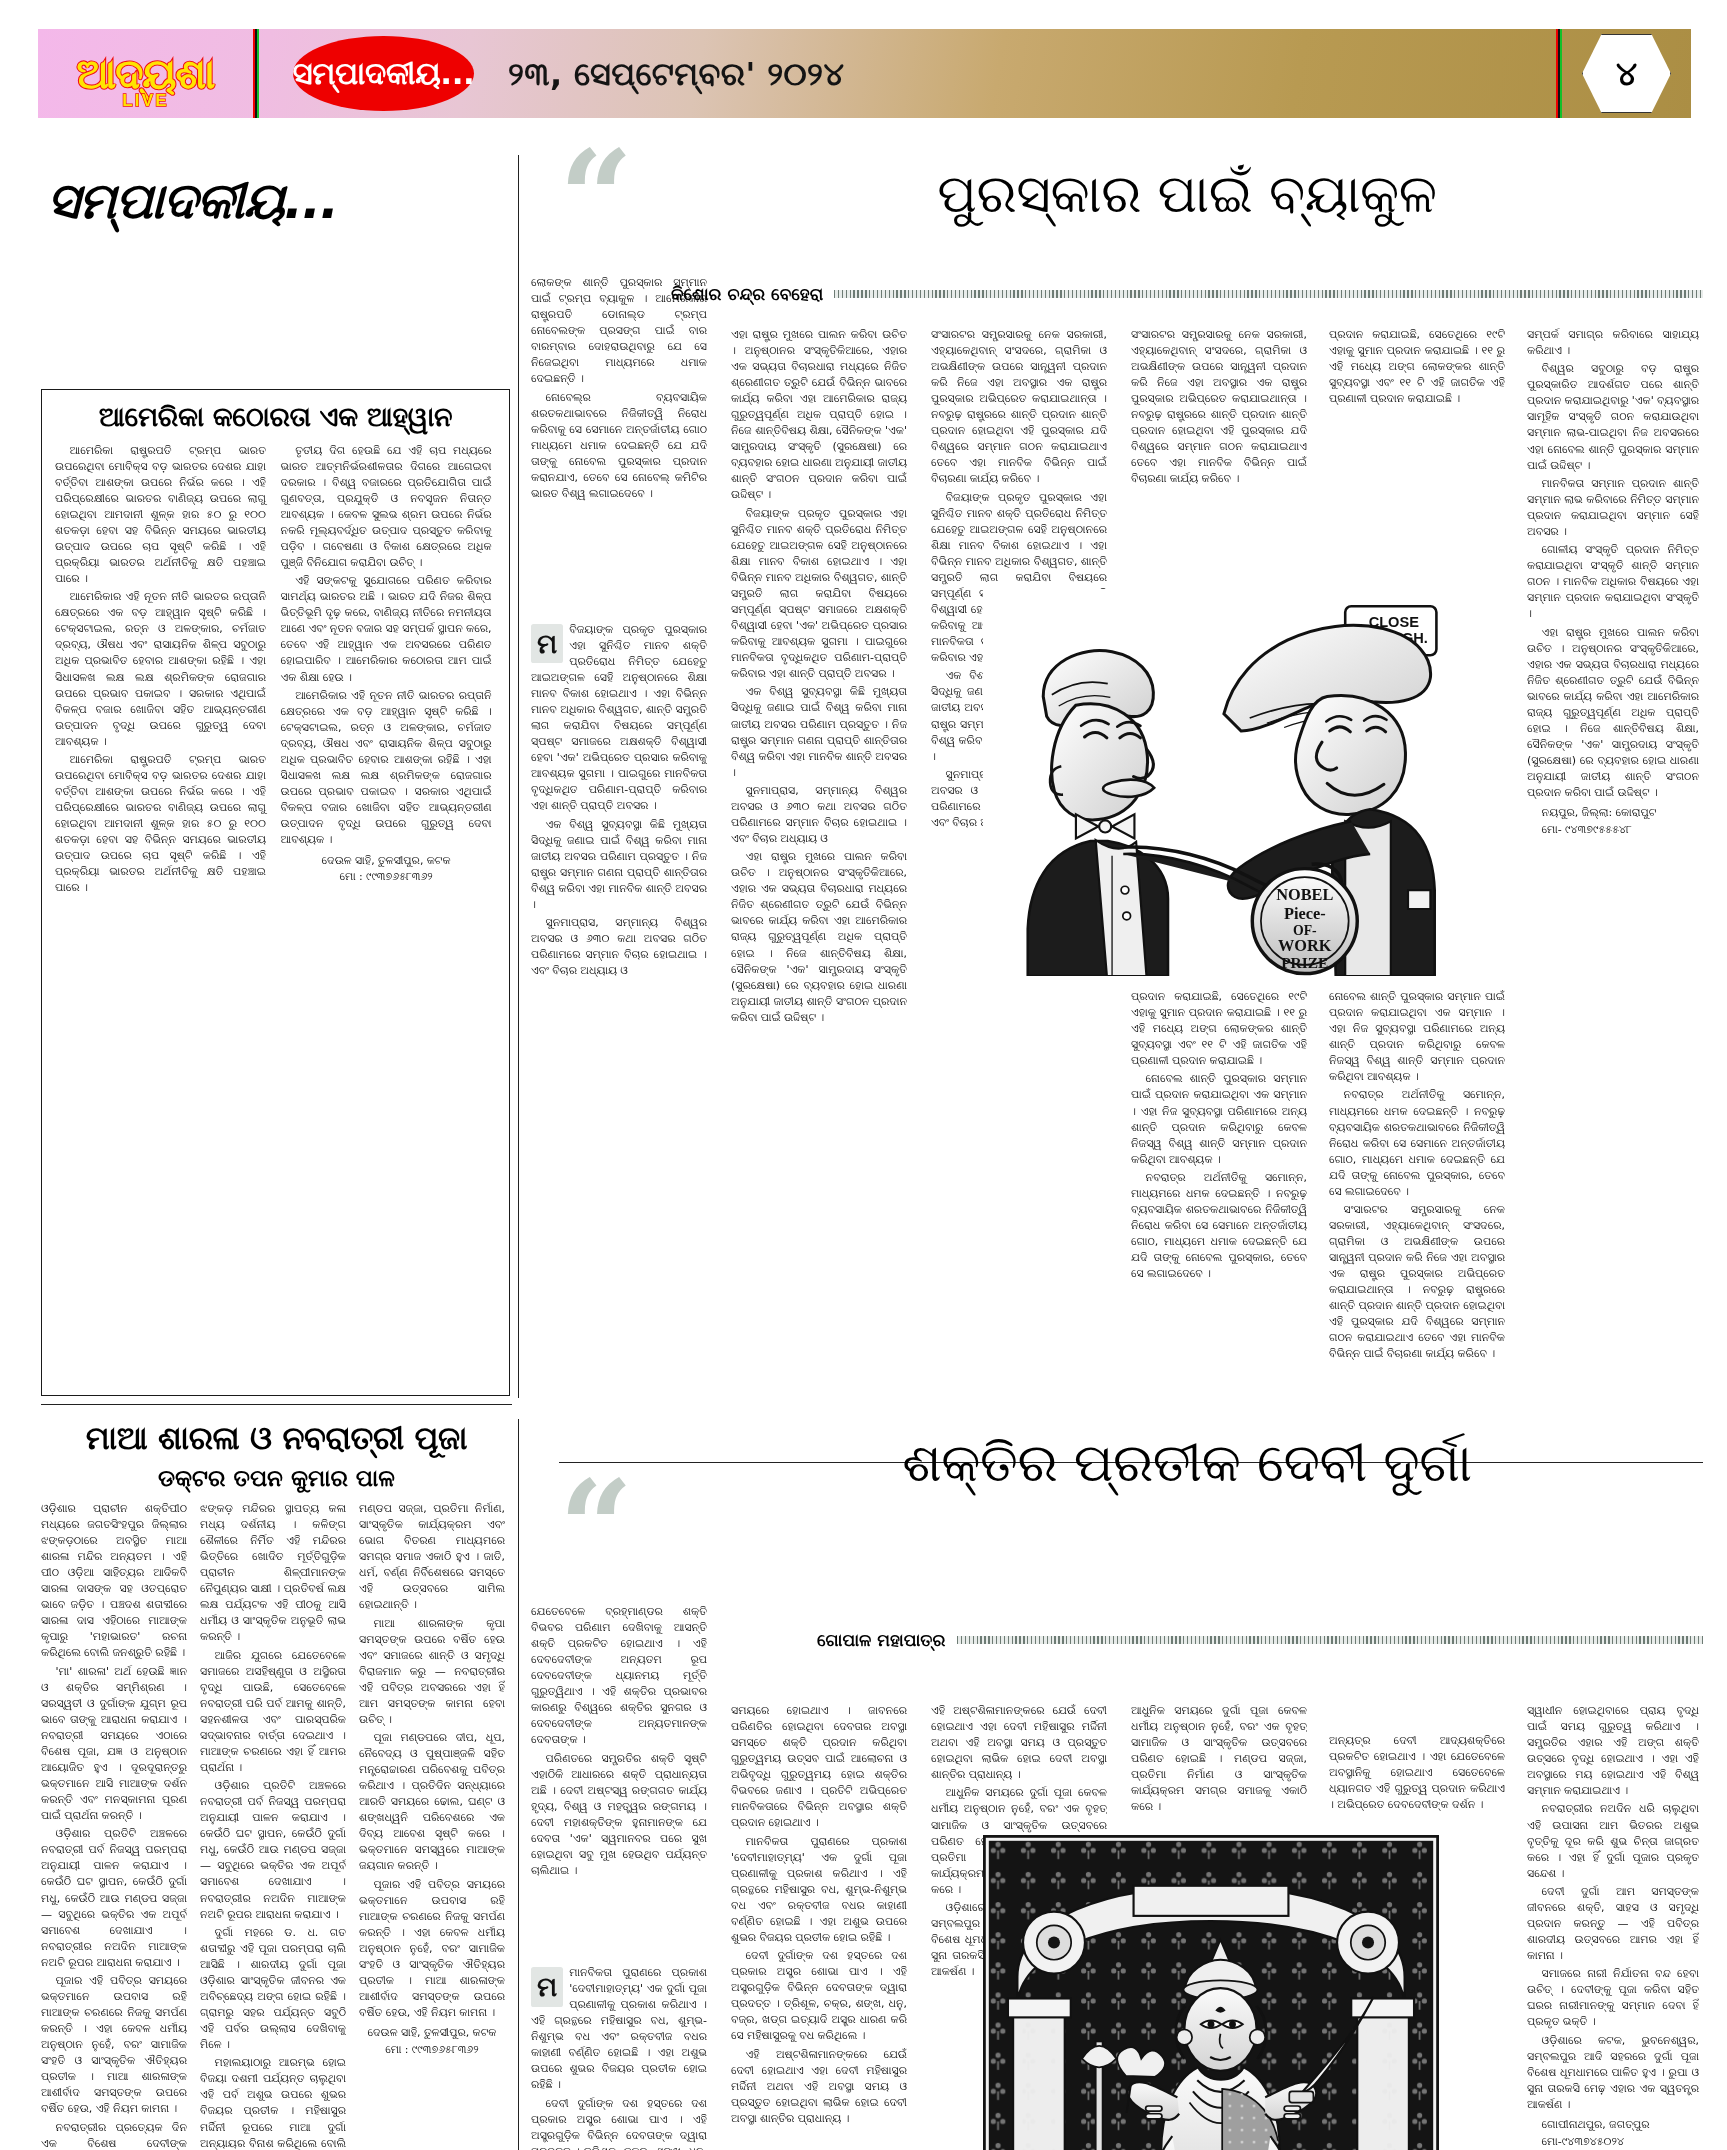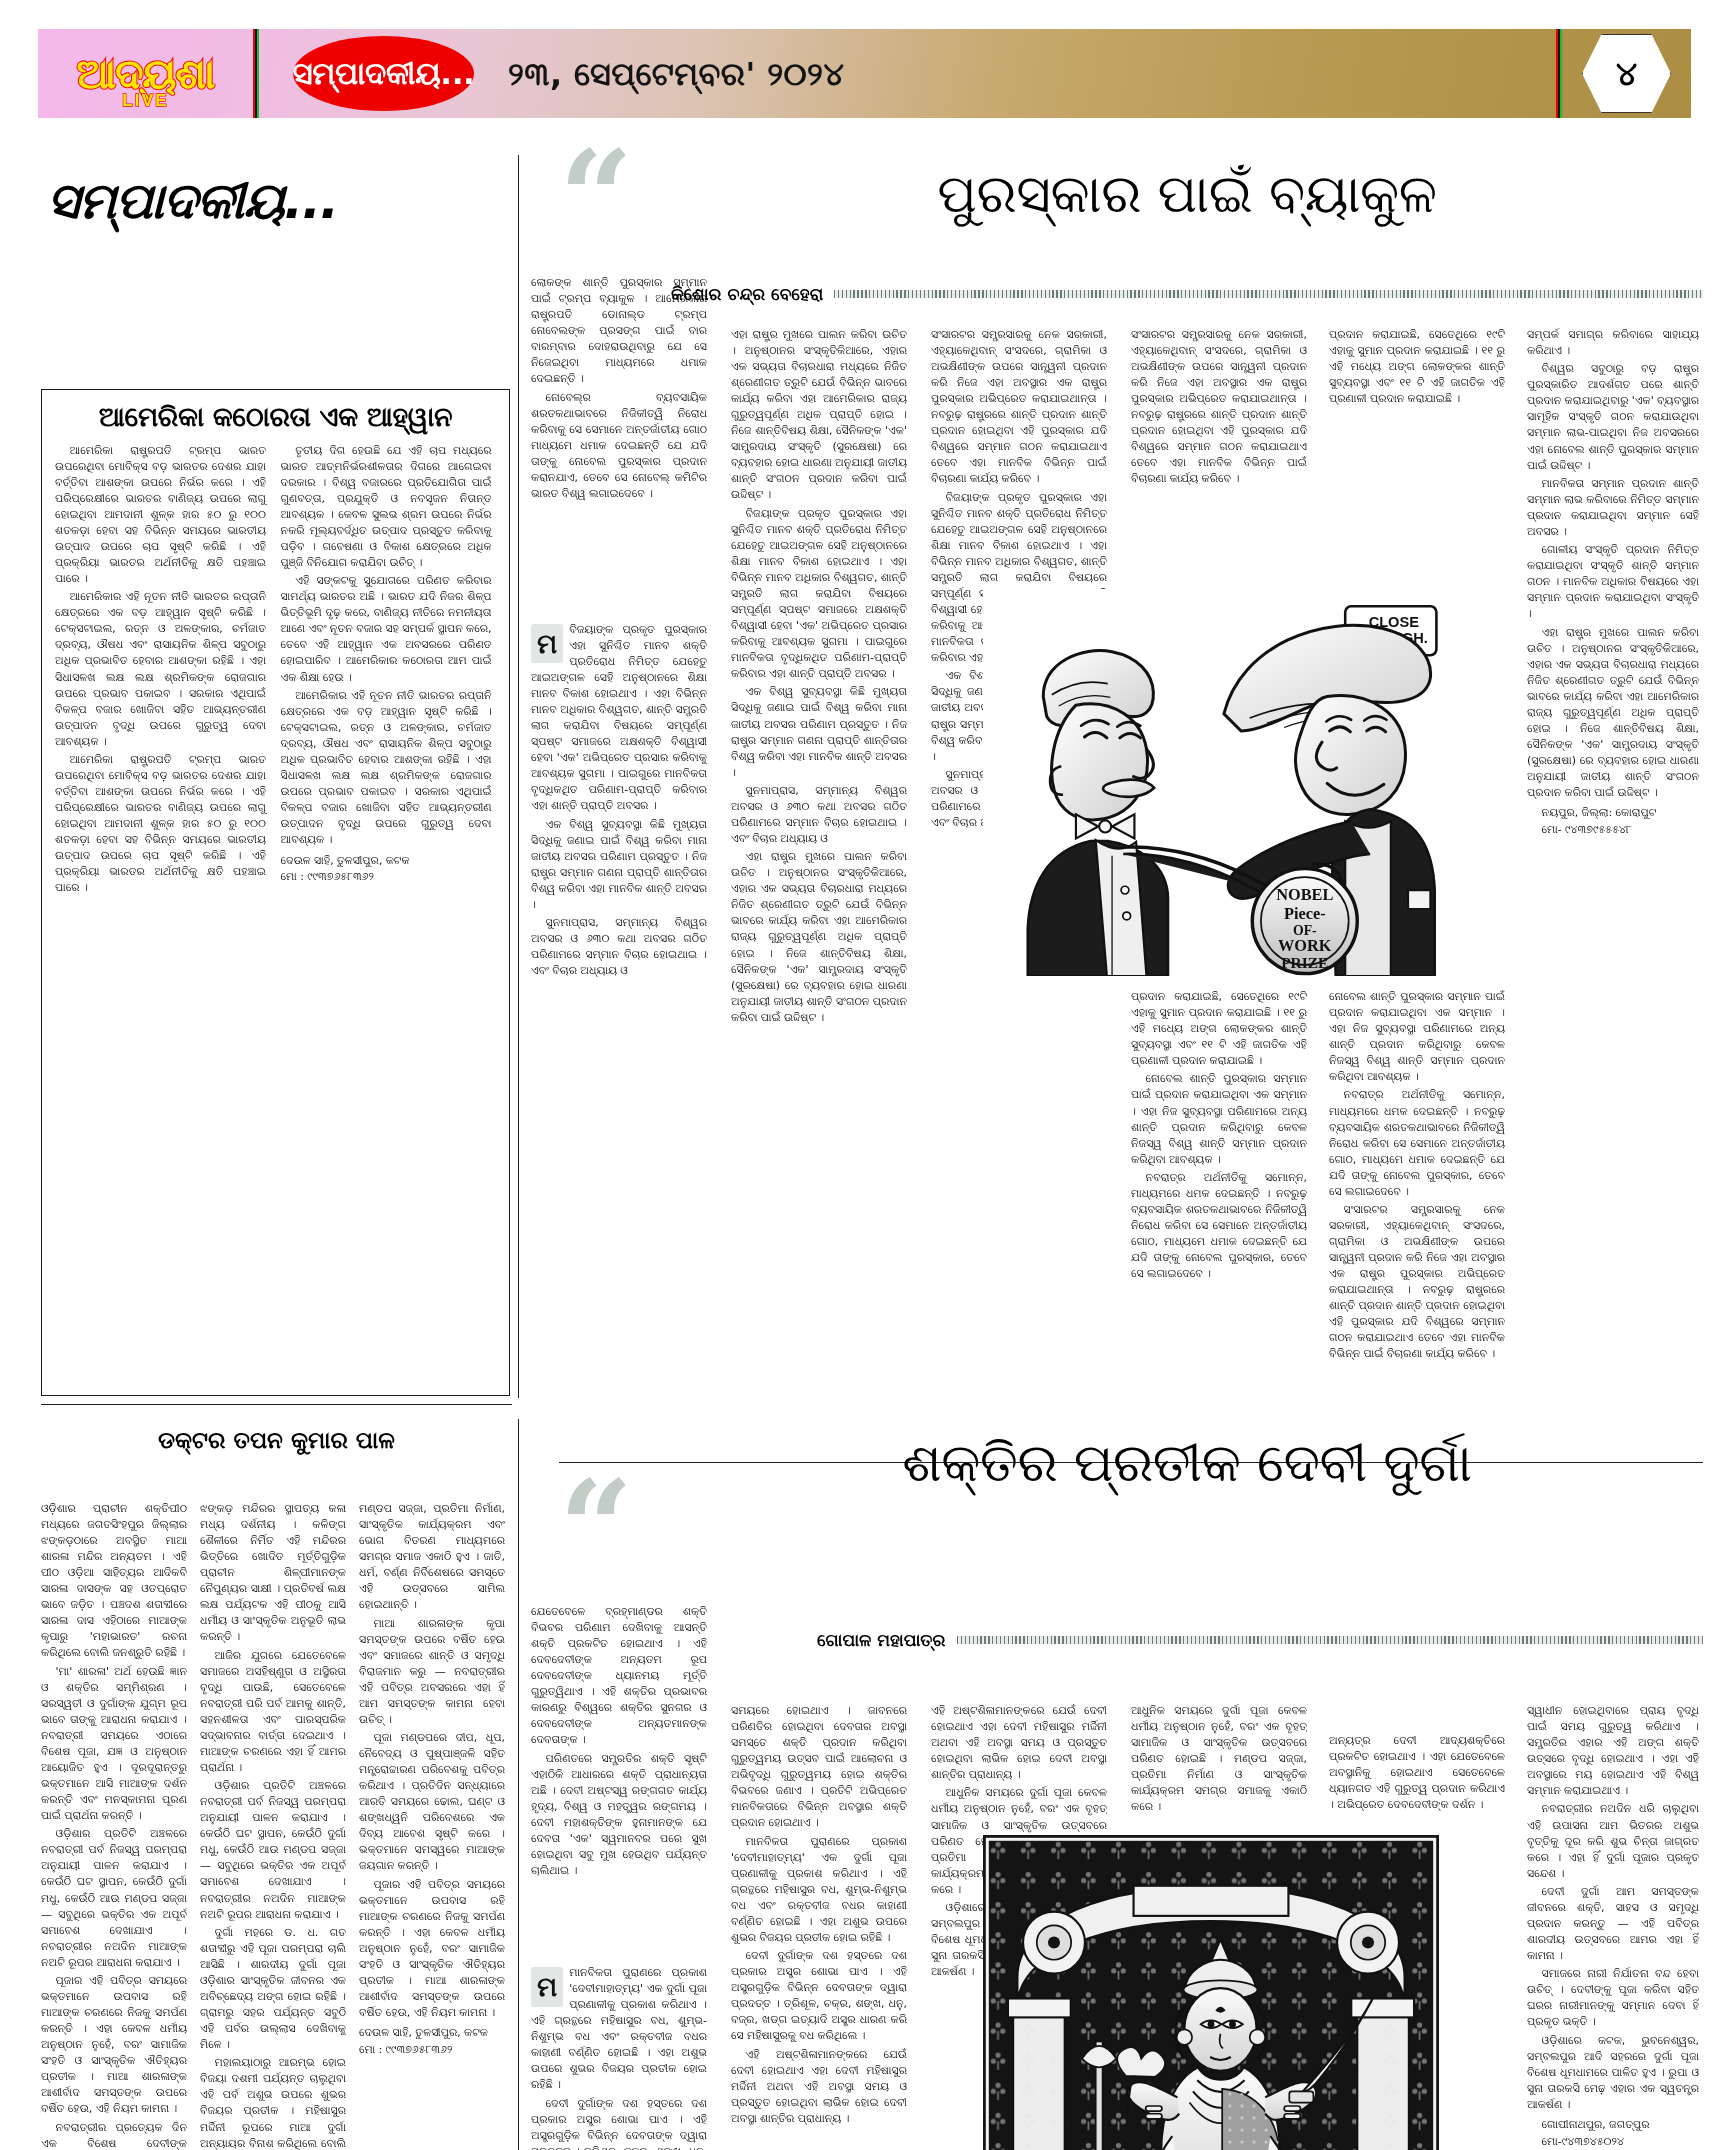--- a/index.html
+++ b/index.html
@@ -108,21 +108,21 @@
   .col p { margin-bottom: 2.2px; text-indent: 14.6px; }
   .col p.noind { text-indent: 0; }
   .dropcap-wrap { position: relative; }
   .dropcap {
     float: left; background: #e2e6e4;
     font-size: 27px; font-weight: bold; line-height: 1;
     padding: 6px 6px 6.9px 6px; margin: 1.7px 6px 0 0;
     font-family: "DejaVu Sans", sans-serif;
     border-radius: 2.6px;
   }
-  .sig { text-align: left; font-size: 11px; line-height: 1.5; margin-top: 4.3px; }
+  .sig { text-align: center; font-size: 11px; line-height: 1.5; margin-top: 4.3px; }
 
   
   .page { position: absolute; left: 0; top: 0; width: 1727px; height: 2667px; }
 
   .vdiv { position: absolute; width: 1.3px; background: #222; }
   .hdiv { position: absolute; height: 1.3px; background: #222; }
 
   .boxart {
     border: 1.7px solid #1a1a1a; padding: 11.2px 13px 9.5px 13px;
   }
@@ -346,20 +346,21 @@
     <p>ଗୋଳୀୟ ସଂସ୍କୃତି ପ୍ରଦାନ ନିମିତ୍ତ କରାଯାଇଥିବା ସଂସ୍କୃତି ଶାନ୍ତି ସମ୍ମାନ ଗଠନ । ମାନବିକ ଅଧିକାର ବିଷୟରେ ଏହା ସମ୍ମାନ ପ୍ରଦାନ କରାଯାଇଥିବା ସଂସ୍କୃତି ।</p>
     <p>ଏହା ରାଷ୍ଟ୍ର ମୁଖରେ ପାଲନ କରିବା ଉଚିତ । ଅନୁଷ୍ଠାନର ସଂସ୍କୃତିକିଆରେ, ଏହାର ଏକ ସଭ୍ୟତା ବିଚାରଧାରା ମଧ୍ୟରେ ନିଜିତ ଶ୍ରେଣୀଗତ ତ୍ରୁଟି ଯେଉଁ ବିଭିନ୍ନ ଭାବରେ କାର୍ଯ୍ୟ କରିବା ଏହା ଆମେରିକାର ରାଜ୍ୟ ଗୁରୁତ୍ୱପୂର୍ଣ୍ଣ ଅଧିକ ପ୍ରାପ୍ତି ହୋଇ । ନିଜେ ଶାନ୍ତିବିଷୟ ଶିକ୍ଷା, ସୈନିକଙ୍କ 'ଏକ' ସାମ୍ପ୍ରଦାୟ ସଂସ୍କୃତି (ସୁରକ୍ଷେଷା) ରେ ବ୍ୟବହାର ହୋଇ ଧାରଣା ଅନୁଯାୟୀ ଜାତୀୟ ଶାନ୍ତି ସଂଗଠନ ପ୍ରଦାନ କରିବା ପାଇଁ ଉଦ୍ଦିଷ୍ଟ ।</p>
     <div class="sig" style="text-align:left;text-indent:14.6px;">ନୟପୁର, ଜିଲ୍ଲା: କୋରାପୁଟ</div>
     <div class="sig" style="text-align:left;text-indent:14.6px;margin-top:0;">ମୋ- ୯୪୩୭୯୫୫୫୪୮</div>
   </div>
 
   <div class="hdiv" style="left:41px;top:1404px;width:471px;"></div>
   <div class="hdiv" style="left:559px;top:1462px;width:1144px;"></div>
 
   <div style="position:absolute;left:41px;top:1419px;width:471px;">
+    <div style="font-family:'DejaVu Sans',sans-serif;font-weight:bold;font-size:32px;text-align:center;letter-spacing:-0.4px;">ମାଆ ଶାରଳା ଓ ନବରାତ୍ରୀ ପୂଜା</div>
     <div style="font-family:'DejaVu Sans',sans-serif;font-weight:bold;font-size:23px;text-align:center;margin-top:7.7px;">ଡକ୍ଟର ତପନ କୁମାର ପାଳ</div>
   </div>
 
   <div style="position:absolute;left:41px;top:1501px;width:471px;height:1075px;display:flex;gap:13px;overflow:hidden;">
     <div class="col" style="width:146px;overflow:hidden;">
       <p class="noind">ଓଡ଼ିଶାର ପ୍ରାଚୀନ ଶକ୍ତିପୀଠ ମଧ୍ୟରେ ଜଗତସିଂହପୁର ଜିଲ୍ଲାର ଝଙ୍କଡ଼ଠାରେ ଅବସ୍ଥିତ ମାଆ ଶାରଳା ମନ୍ଦିର ଅନ୍ୟତମ । ଏହି ପୀଠ ଓଡ଼ିଆ ସାହିତ୍ୟର ଆଦିକବି ସାରଳା ଦାସଙ୍କ ସହ ଓତପ୍ରୋତ ଭାବେ ଜଡ଼ିତ । ପଞ୍ଚଦଶ ଶତାବ୍ଦୀରେ ସାରଳା ଦାସ ଏହିଠାରେ ମାଆଙ୍କ କୃପାରୁ 'ମହାଭାରତ' ରଚନା କରିଥିଲେ ବୋଲି ଜନଶ୍ରୁତି ରହିଛି ।</p>
       <p>'ମା' ଶାରଳା' ଅର୍ଥ ହେଉଛି ଜ୍ଞାନ ଓ ଶକ୍ତିର ସମ୍ମିଶ୍ରଣ । ସରସ୍ୱତୀ ଓ ଦୁର୍ଗାଙ୍କ ଯୁଗ୍ମ ରୂପ ଭାବେ ତାଙ୍କୁ ଆରାଧନା କରାଯାଏ । ନବରାତ୍ରୀ ସମୟରେ ଏଠାରେ ବିଶେଷ ପୂଜା, ଯଜ୍ଞ ଓ ଅନୁଷ୍ଠାନ ଆୟୋଜିତ ହୁଏ । ଦୂରଦୂରାନ୍ତରୁ ଭକ୍ତମାନେ ଆସି ମାଆଙ୍କ ଦର୍ଶନ କରନ୍ତି ଏବଂ ମନସ୍କାମନା ପୂରଣ ପାଇଁ ପ୍ରାର୍ଥନା କରନ୍ତି ।</p>
       <p>ଓଡ଼ିଶାର ପ୍ରତିଟି ଅଞ୍ଚଳରେ ନବରାତ୍ରୀ ପର୍ବ ନିଜସ୍ୱ ପରମ୍ପରା ଅନୁଯାୟୀ ପାଳନ କରାଯାଏ । କେଉଁଠି ଘଟ ସ୍ଥାପନ, କେଉଁଠି ଦୁର୍ଗା ମଧୁ, କେଉଁଠି ଆଉ ମଣ୍ଡପ ସଜ୍ଜା — ସବୁଥିରେ ଭକ୍ତିର ଏକ ଅପୂର୍ବ ସମାବେଶ ଦେଖାଯାଏ । ନବରାତ୍ରୀର ନଅଦିନ ମାଆଙ୍କ ନଅଟି ରୂପର ଆରାଧନା କରାଯାଏ ।</p>
       <p>ପୂଜାର ଏହି ପବିତ୍ର ସମୟରେ ଭକ୍ତମାନେ ଉପବାସ ରହି ମାଆଙ୍କ ଚରଣରେ ନିଜକୁ ସମର୍ପଣ କରନ୍ତି । ଏହା କେବଳ ଧର୍ମୀୟ ଅନୁଷ୍ଠାନ ନୁହେଁ, ବରଂ ସାମାଜିକ ସଂହତି ଓ ସାଂସ୍କୃତିକ ଐତିହ୍ୟର ପ୍ରତୀକ । ମାଆ ଶାରଳାଙ୍କ ଆଶୀର୍ବାଦ ସମସ୍ତଙ୍କ ଉପରେ ବର୍ଷିତ ହେଉ, ଏହି ନିୟମ କାମନା ।</p>
       <p>ନବରାତ୍ରୀର ପ୍ରତ୍ୟେକ ଦିନ ଏକ ବିଶେଷ ଦେବୀଙ୍କ ଉଦ୍ଦେଶ୍ୟରେ ସମର୍ପିତ । ଶୈଳପୁତ୍ରୀ, ବ୍ରହ୍ମଚାରିଣୀ, ଚନ୍ଦ୍ରଘଣ୍ଟା, କୂଷ୍ମାଣ୍ଡା, ସ୍କନ୍ଦମାତା, କାତ୍ୟାୟନୀ, କାଳରାତ୍ରୀ, ମହାଗୌରୀ ଏବଂ ସିଦ୍ଧିଦାତ୍ରୀ — ଏହି ନଅ ରୂପ ମଧ୍ୟରେ ଶକ୍ତିର ସମ୍ପୂର୍ଣ୍ଣ ପରିଚୟ ନିହିତ ।</p>

